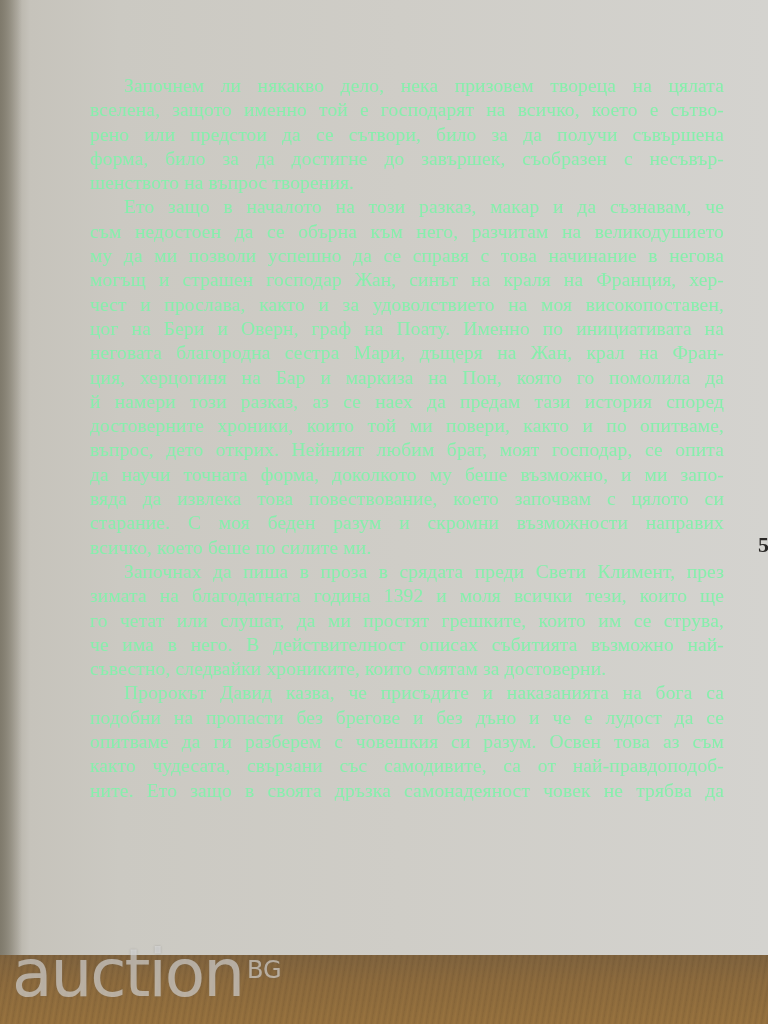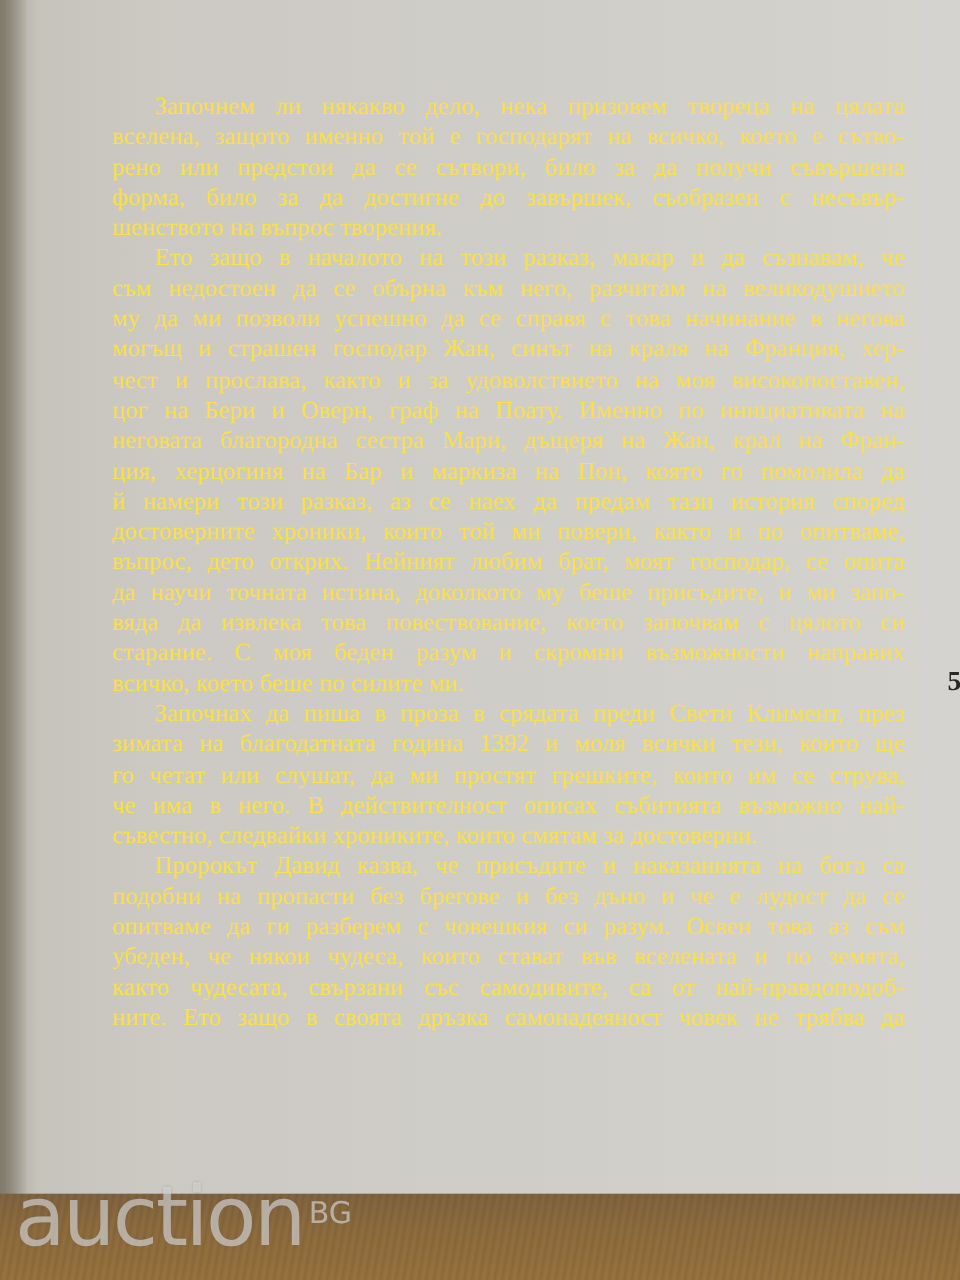--- a/index.html
+++ b/index.html
@@ -40,21 +40,21 @@
       background:
         repeating-linear-gradient(100deg, rgba(120,90,50,0.35) 0px, rgba(150,110,60,0.2) 3px, rgba(110,80,45,0.35) 6px),
         linear-gradient(180deg, #7c6240 0%, #8d6c3f 40%, #9a7540 100%);
       z-index: 0;
     }
     .text-block {
       position: absolute;
       left: 56px;
       top: 74px;
       width: 668px;
-      color: #fde047;
+      color: #86efac;
       font-size: 19.6px;
       line-height: 24.3px;
       text-align: justify;
       letter-spacing: 0.1px;
       z-index: 2;
       font-family: Liberation Serif, serif;
     }
     .paragraph {
       margin: 0;
       text-indent: 34px;
@@ -123,39 +123,38 @@
     <span class="line">съм недостоен да се обърна към него, разчитам на великодушието</span>
     <span class="line">му да ми позволи успешно да се справя с това начинание в негова</span>
     <span class="line">могъщ и страшен господар Жан, синът на краля на Франция, хер-</span>
     <span class="line">чест и прослава, както и за удоволствието на моя високопоставен,</span>
     <span class="line">цог на Бери и Оверн, граф на Поату. Именно по инициативата на</span>
     <span class="line">неговата благородна сестра Мари, дъщеря на Жан, крал на Фран-</span>
     <span class="line">ция, херцогиня на Бар и маркиза на Пон, която го помолила да</span>
     <span class="line">й намери този разказ, аз се наех да предам тази история според</span>
     <span class="line">достоверните хроники, които той ми повери, както и по опитваме,</span>
     <span class="line">въпрос, дето открих. Нейният любим брат, моят господар, се опита</span>
-    <span class="line">да научи точната истина, доколкото му беше присъдите, и ми запо-</span>
+    <span class="line">да научи точната форма, доколкото му беше възможно, и ми запо-</span>
     <span class="line">вяда да извлека това повествование, което започвам с цялото си</span>
     <span class="line">старание. С моя беден разум и скромни възможности направих</span>
     <span class="line last">всичко, което беше по силите ми.</span>
   </div>
 
   <div class="paragraph">
     <span class="line indent">Започнах да пиша в проза в срядата преди Свети Климент, през</span>
     <span class="line">зимата на благодатната година 1392 и моля всички тези, които ще</span>
     <span class="line">го четат или слушат, да ми простят грешките, които им се струва,</span>
     <span class="line">че има в него. В действителност описах събитията възможно най-</span>
     <span class="line last">съвестно, следвайки хрониките, които смятам за достоверни.</span>
   </div>
 
   <div class="paragraph">
     <span class="line indent">Пророкът Давид казва, че присъдите и наказанията на бога са</span>
     <span class="line">подобни на пропасти без брегове и без дъно  и че е лудост да се</span>
     <span class="line">опитваме да ги разберем с човешкия си разум. Освен това аз съм</span>
-    <span class="line">убеден, че някои чудеса, които стават във вселената и по земята,</span>
     <span class="line">както чудесата, свързани със самодивите, са от най-правдоподоб-</span>
     <span class="line">ните. Ето защо в своята дръзка самонадеяност човек не трябва да</span>
   </div>
 </div>
 
 <div class="page-number">5</div>
 
 <div class="watermark">
   <span>auction</span><span class="watermark-suffix">BG</span>
 </div>

